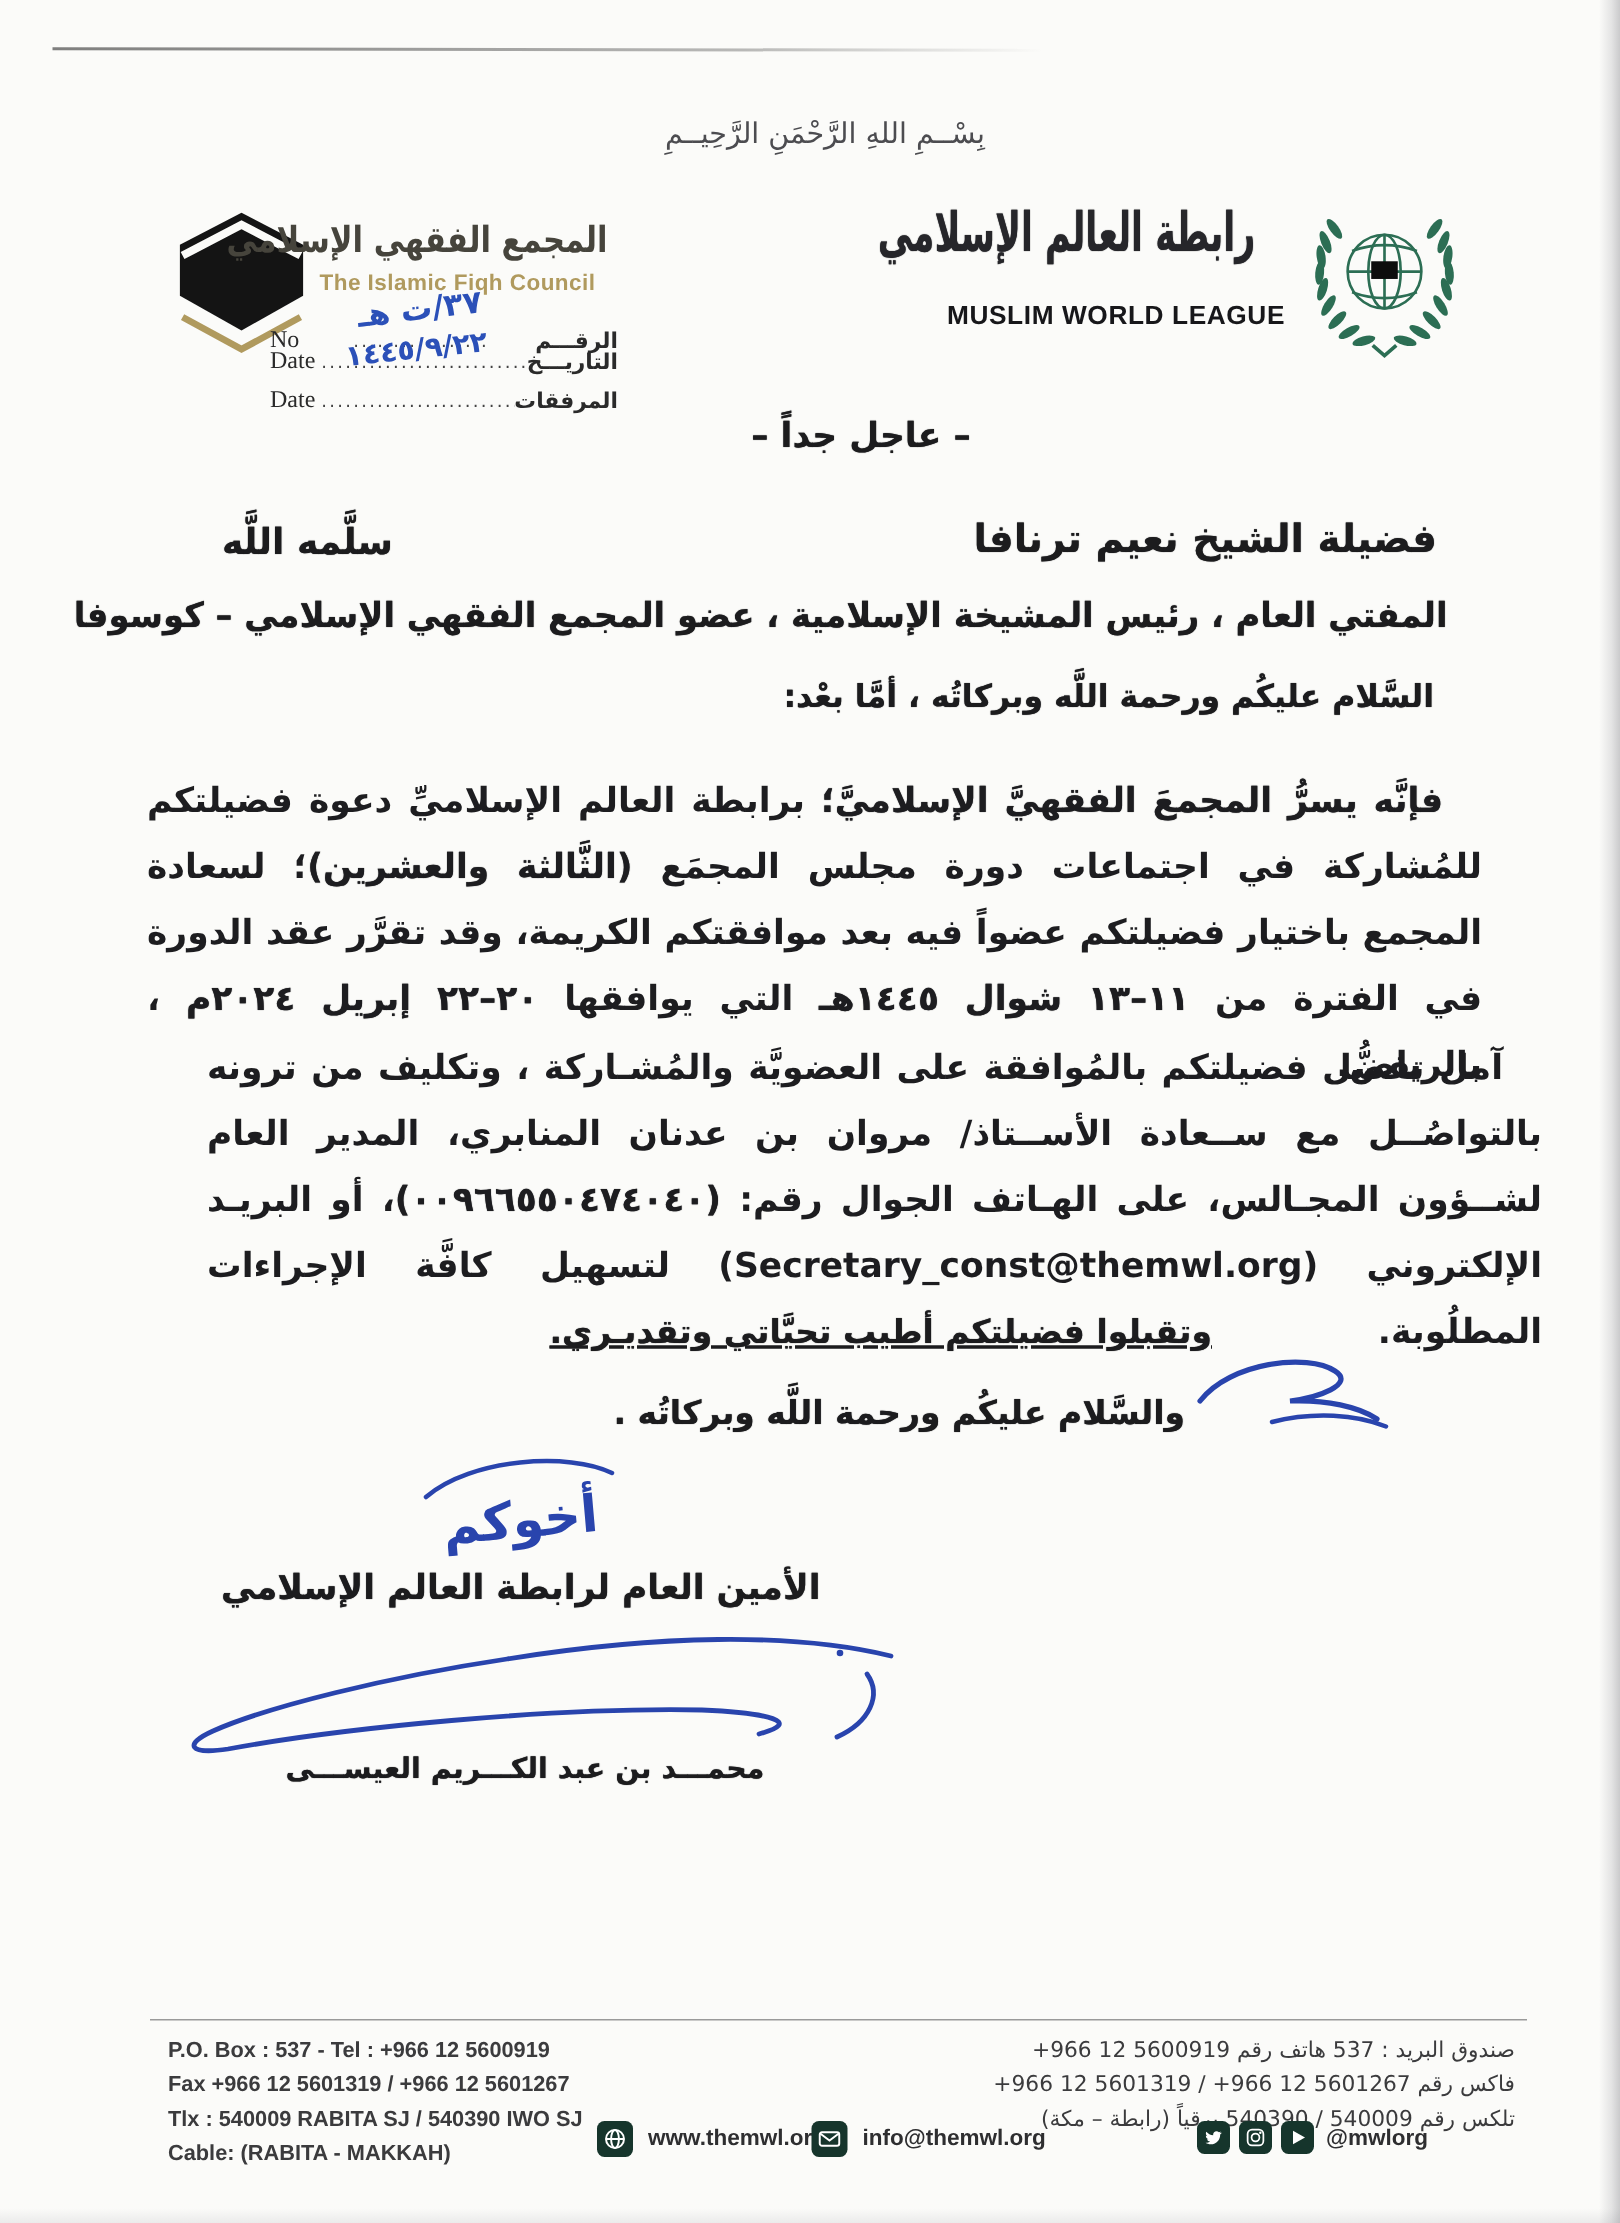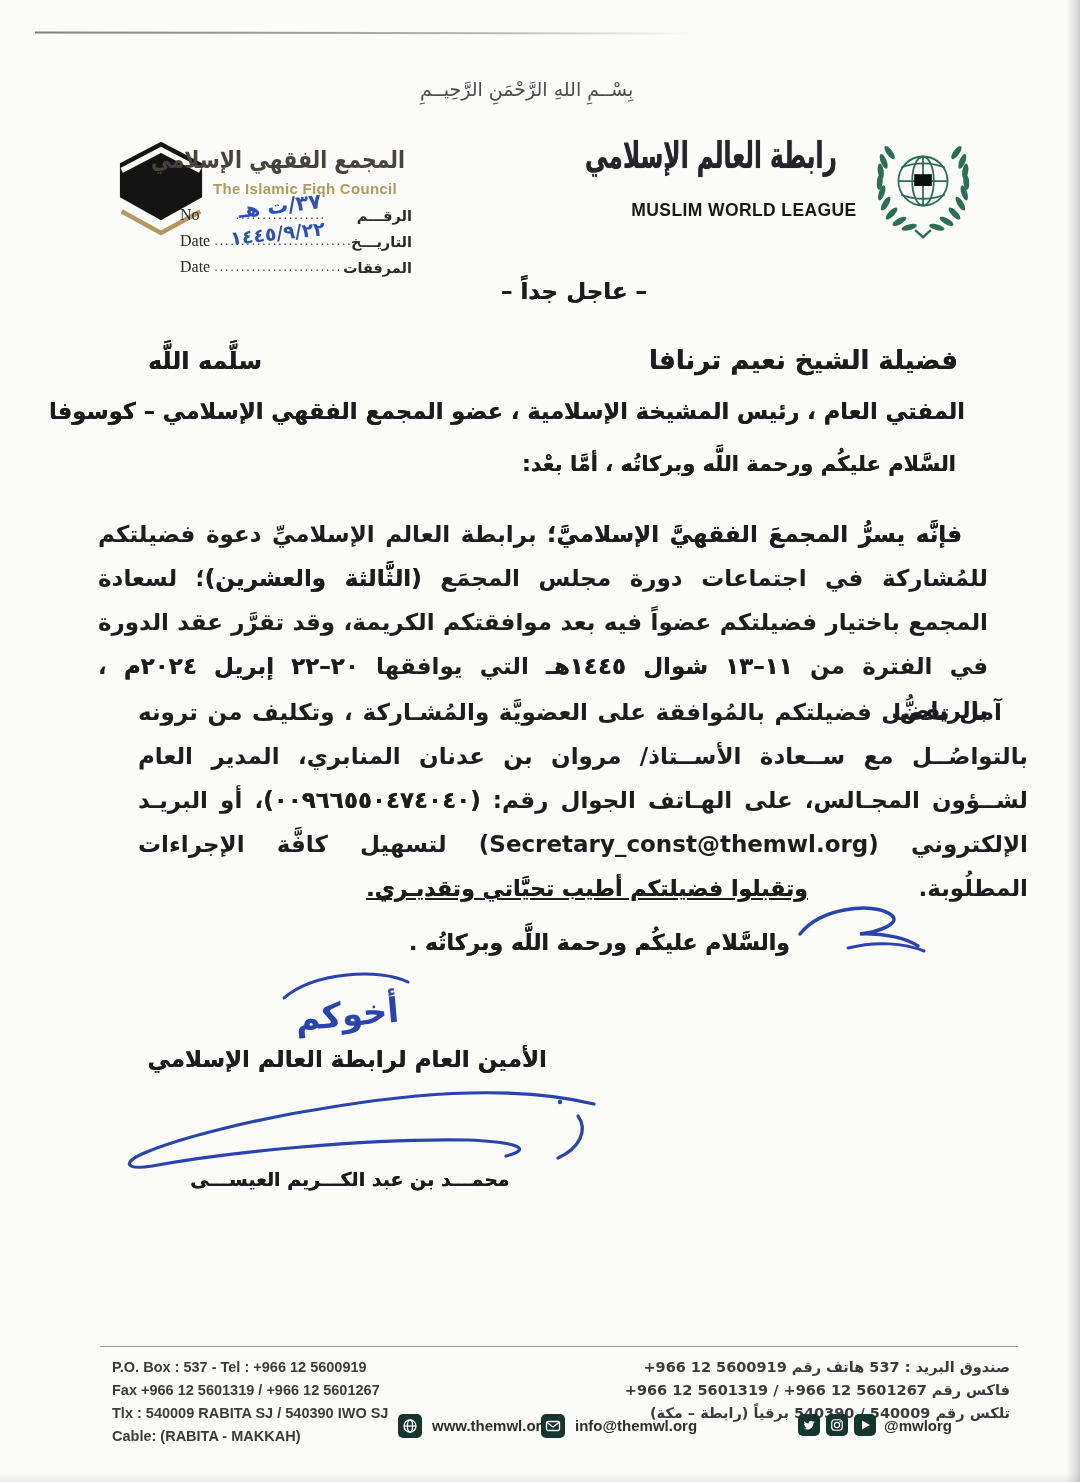--- a/index.html
+++ b/index.html
@@ -48,46 +48,46 @@
   .thanks{top:876px;right:272px;font-size:22px;white-space:nowrap;text-decoration:underline;}
   .salam{top:930px;right:290px;font-size:22px;white-space:nowrap;}
 
   .sig-title{top:1046px;left:162px;width:385px;text-align:center;font-size:23px;white-space:nowrap;}
   .sig-name{top:1168px;left:160px;width:380px;text-align:center;font-size:19px;white-space:nowrap;}
   .akhukum-text{top:994px;left:295px;font-size:34px;transform:rotate(-5deg);}
 
   
   .footer-divider{top:1346px;left:100px;right:62px;height:1px;background:#9a9a9a;}
   .foot-en{top:1356px;left:112px;font-size:14.5px;font-weight:700;color:#3b3b3d;line-height:23px;white-space:nowrap;}
-  .foot-ar{top:1356px;right:70px;font-size:14.5px;font-weight:700;color:#3b3b3d;line-height:23px;
+  .foot-ar{top:1356px;right:70px;font-size:14.5px;font-weight:400;color:#3b3b3d;line-height:23px;
         text-align:right;white-space:nowrap;}
   .iconbox{position:absolute;width:24px;height:24px;border-radius:5px;background:#16352c;
         display:flex;align-items:center;justify-content:center;}
   .foot-link{position:absolute;font-size:15px;font-weight:700;color:#2e2e30;white-space:nowrap;}
 </style>
 </head>
 <body>
 
 <div class="page">
   <div class="artifact-line"></div>
 
-  <div class="abs ar scan" style="top:78px;left:420px;width:260px;text-align:left;font-size:19px;color:#4c4c50;">بِسْــمِ اللهِ الرَّحْمَنِ الرَّحِيــمِ</div>
+  <div class="abs ar scan" style="top:78px;left:420px;width:260px;text-align:center;font-size:19px;color:#4c4c50;">بِسْــمِ اللهِ الرَّحْمَنِ الرَّحِيــمِ</div>
 
   <div>
     <span class="abs" style="top:140px;left:115px;">
       <svg width="92" height="100" viewBox="0 0 100 112">
         <polygon points="50,2 96,26 96,64 50,90 4,64 4,26" fill="#141414"></polygon>
         <path d="M6 34 L50 11 L94 34" stroke="#fbfbf9" stroke-width="6" fill="none"></path>
         <path d="M6 80 L50 104 L94 80" stroke="#b09a5e" stroke-width="5" fill="none"></path>
       </svg>
     </span>
     <div class="abs ar fiqh-name-ar">المجمع الفقهي الإسلامي</div>
     <div class="abs en fiqh-name-en">The Islamic Fiqh Council</div>
 
-    <div class="abs ref-row" style="top:200px;gap:32px;">
+    <div class="abs ref-row" style="top:212px;gap:32px;">
         <span class="lab-en">No</span>
         <span class="dots">.......................................</span>
         <span class="lab-ar ar">الرقـــم</span>
       </div>
     <div class="abs ref-row" style="top:226px;">
         <span class="lab-en">Date</span>
         <span class="dots">.......................................</span>
         <span class="lab-ar ar">التاريـــخ</span>
       </div>
     <div class="abs ref-row" style="top:252px;">

